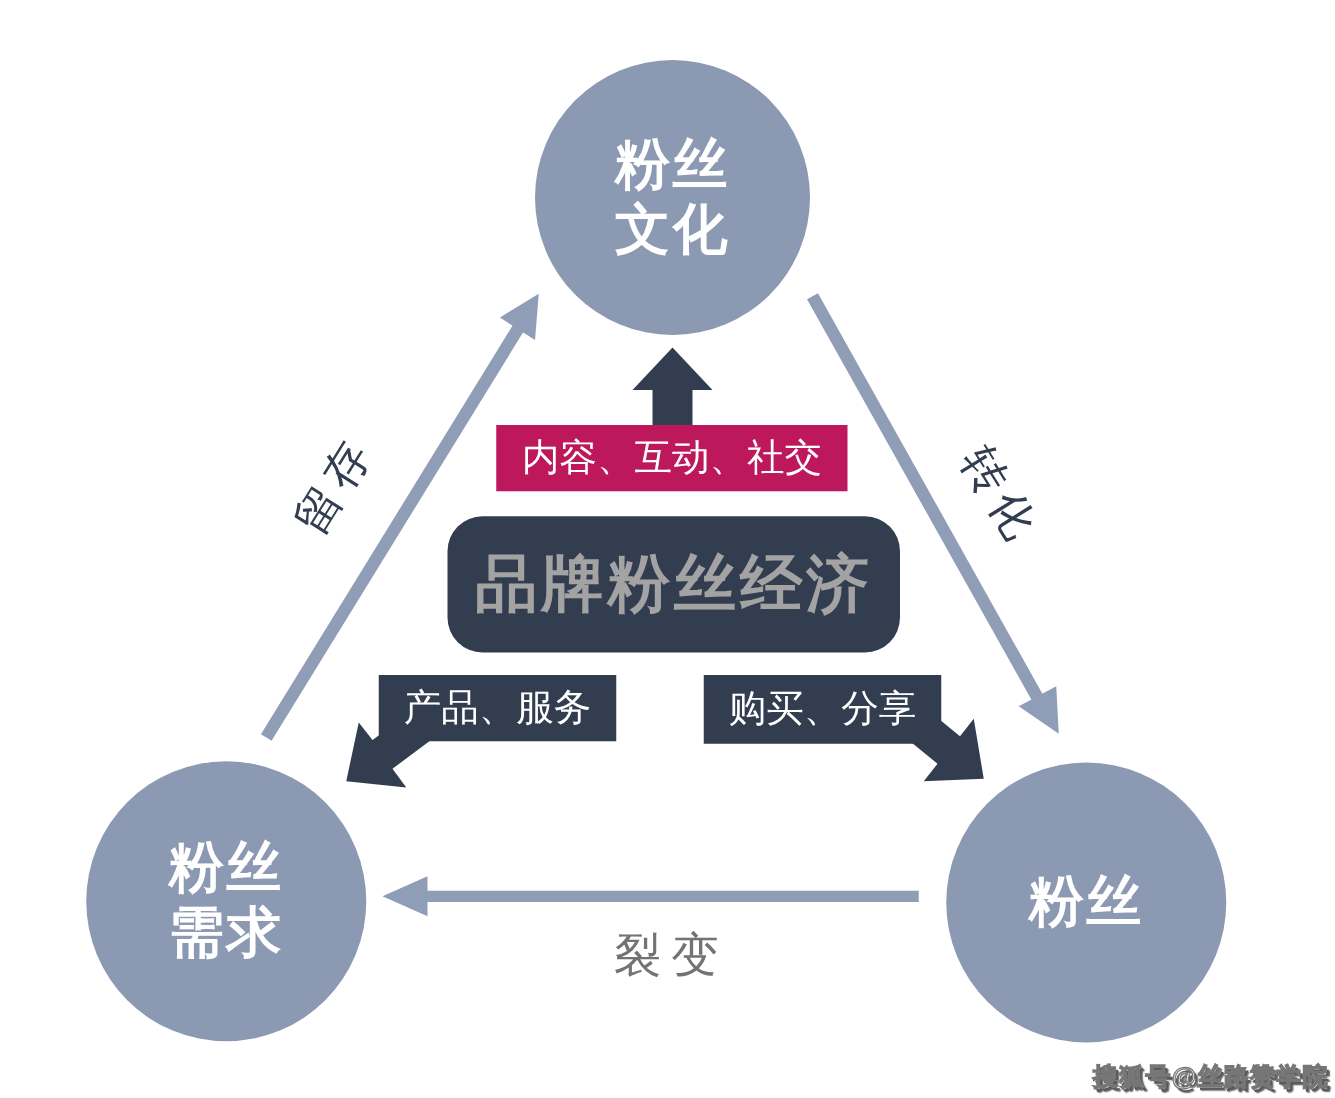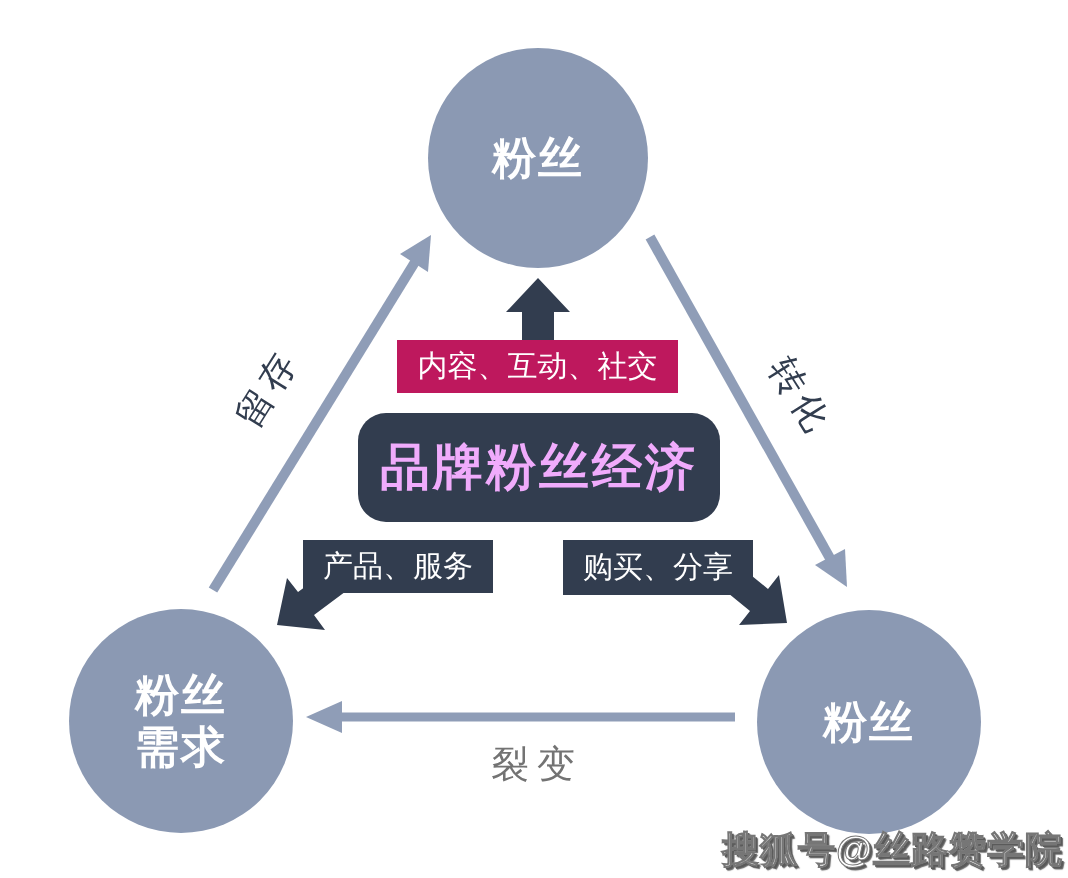--- a/index.html
+++ b/index.html
@@ -29,21 +29,21 @@
   }
   .circle.top { left: 428px; top: 48px;  width: 220px; height: 220px; }
   .circle.bl  { left: 69px;  top: 609px; width: 224px; height: 224px; }
   .circle.br  { left: 757px; top: 610px; width: 224px; height: 224px; }
 
   .center-box {
     position: absolute;
     left: 358px; top: 413px; width: 362px; height: 109px;
     background: #323D4F;
     border-radius: 28px;
-    color: #f0abfc;
+    color: #a3a3a3;
     display: flex; align-items: center; justify-content: center;
     font-size: 50px; font-weight: bold; letter-spacing: 3px;
     white-space: nowrap;
   }
 
   .tag {
     position: absolute;
     background: #323D4F;
     color: #ffffff;
     display: flex; align-items: center; justify-content: center;
@@ -62,21 +62,21 @@
     white-space: nowrap;
     transform: translate(-50%, -50%);
   }
   .edge-label.left  { left: 268px; top: 388px; transform: translate(-50%,-50%) rotate(-58deg); }
   .edge-label.right { left: 800px; top: 397px; transform: translate(-50%,-50%) rotate(58deg); }
   .edge-label.bottom { left: 537px; top: 764px; font-size: 38px; letter-spacing: 8px; }
 
   .watermark {
     position: absolute;
     right: 5px; bottom: 3px;
-    font-size: 37px;
+    font-size: 20px;
     font-weight: bold;
     color: #ffffff;
     letter-spacing: 1px;
     -webkit-text-stroke: 1px #767676;
     text-shadow: 2px 2px 0 #5a5a5a, 3px 3px 1px rgba(80,80,80,0.85);
   }
 </style>
 </head>
 <body>
 
@@ -95,20 +95,21 @@
 
     <polygon points="522,345 522,312 506,312 538,278 570,312 554,312 554,345" fill="#323D4F"></polygon>
 
     <polygon points="357,549 298,592 287,578 277,625 325,630 314,615 373,571" fill="#323D4F"></polygon>
 
     <polygon points="701,571 750,611 739,625 787,623 779,575 768,589 719,549" fill="#323D4F"></polygon>
   </svg>
 
   <div class="circle top" style="background-color: rgb(139, 153, 179); color: rgb(255, 255, 255);">
     <span>粉丝</span>
+    <span>文化</span>
   </div>
 
   <div class="circle bl" style="background-color: rgb(139, 153, 179); color: rgb(255, 255, 255);">
     <span>粉丝</span>
     <span>需求</span>
   </div>
 
   <div class="circle br" style="background-color: rgb(139, 153, 179); color: rgb(255, 255, 255);">
     <span>粉丝</span>
   </div>

